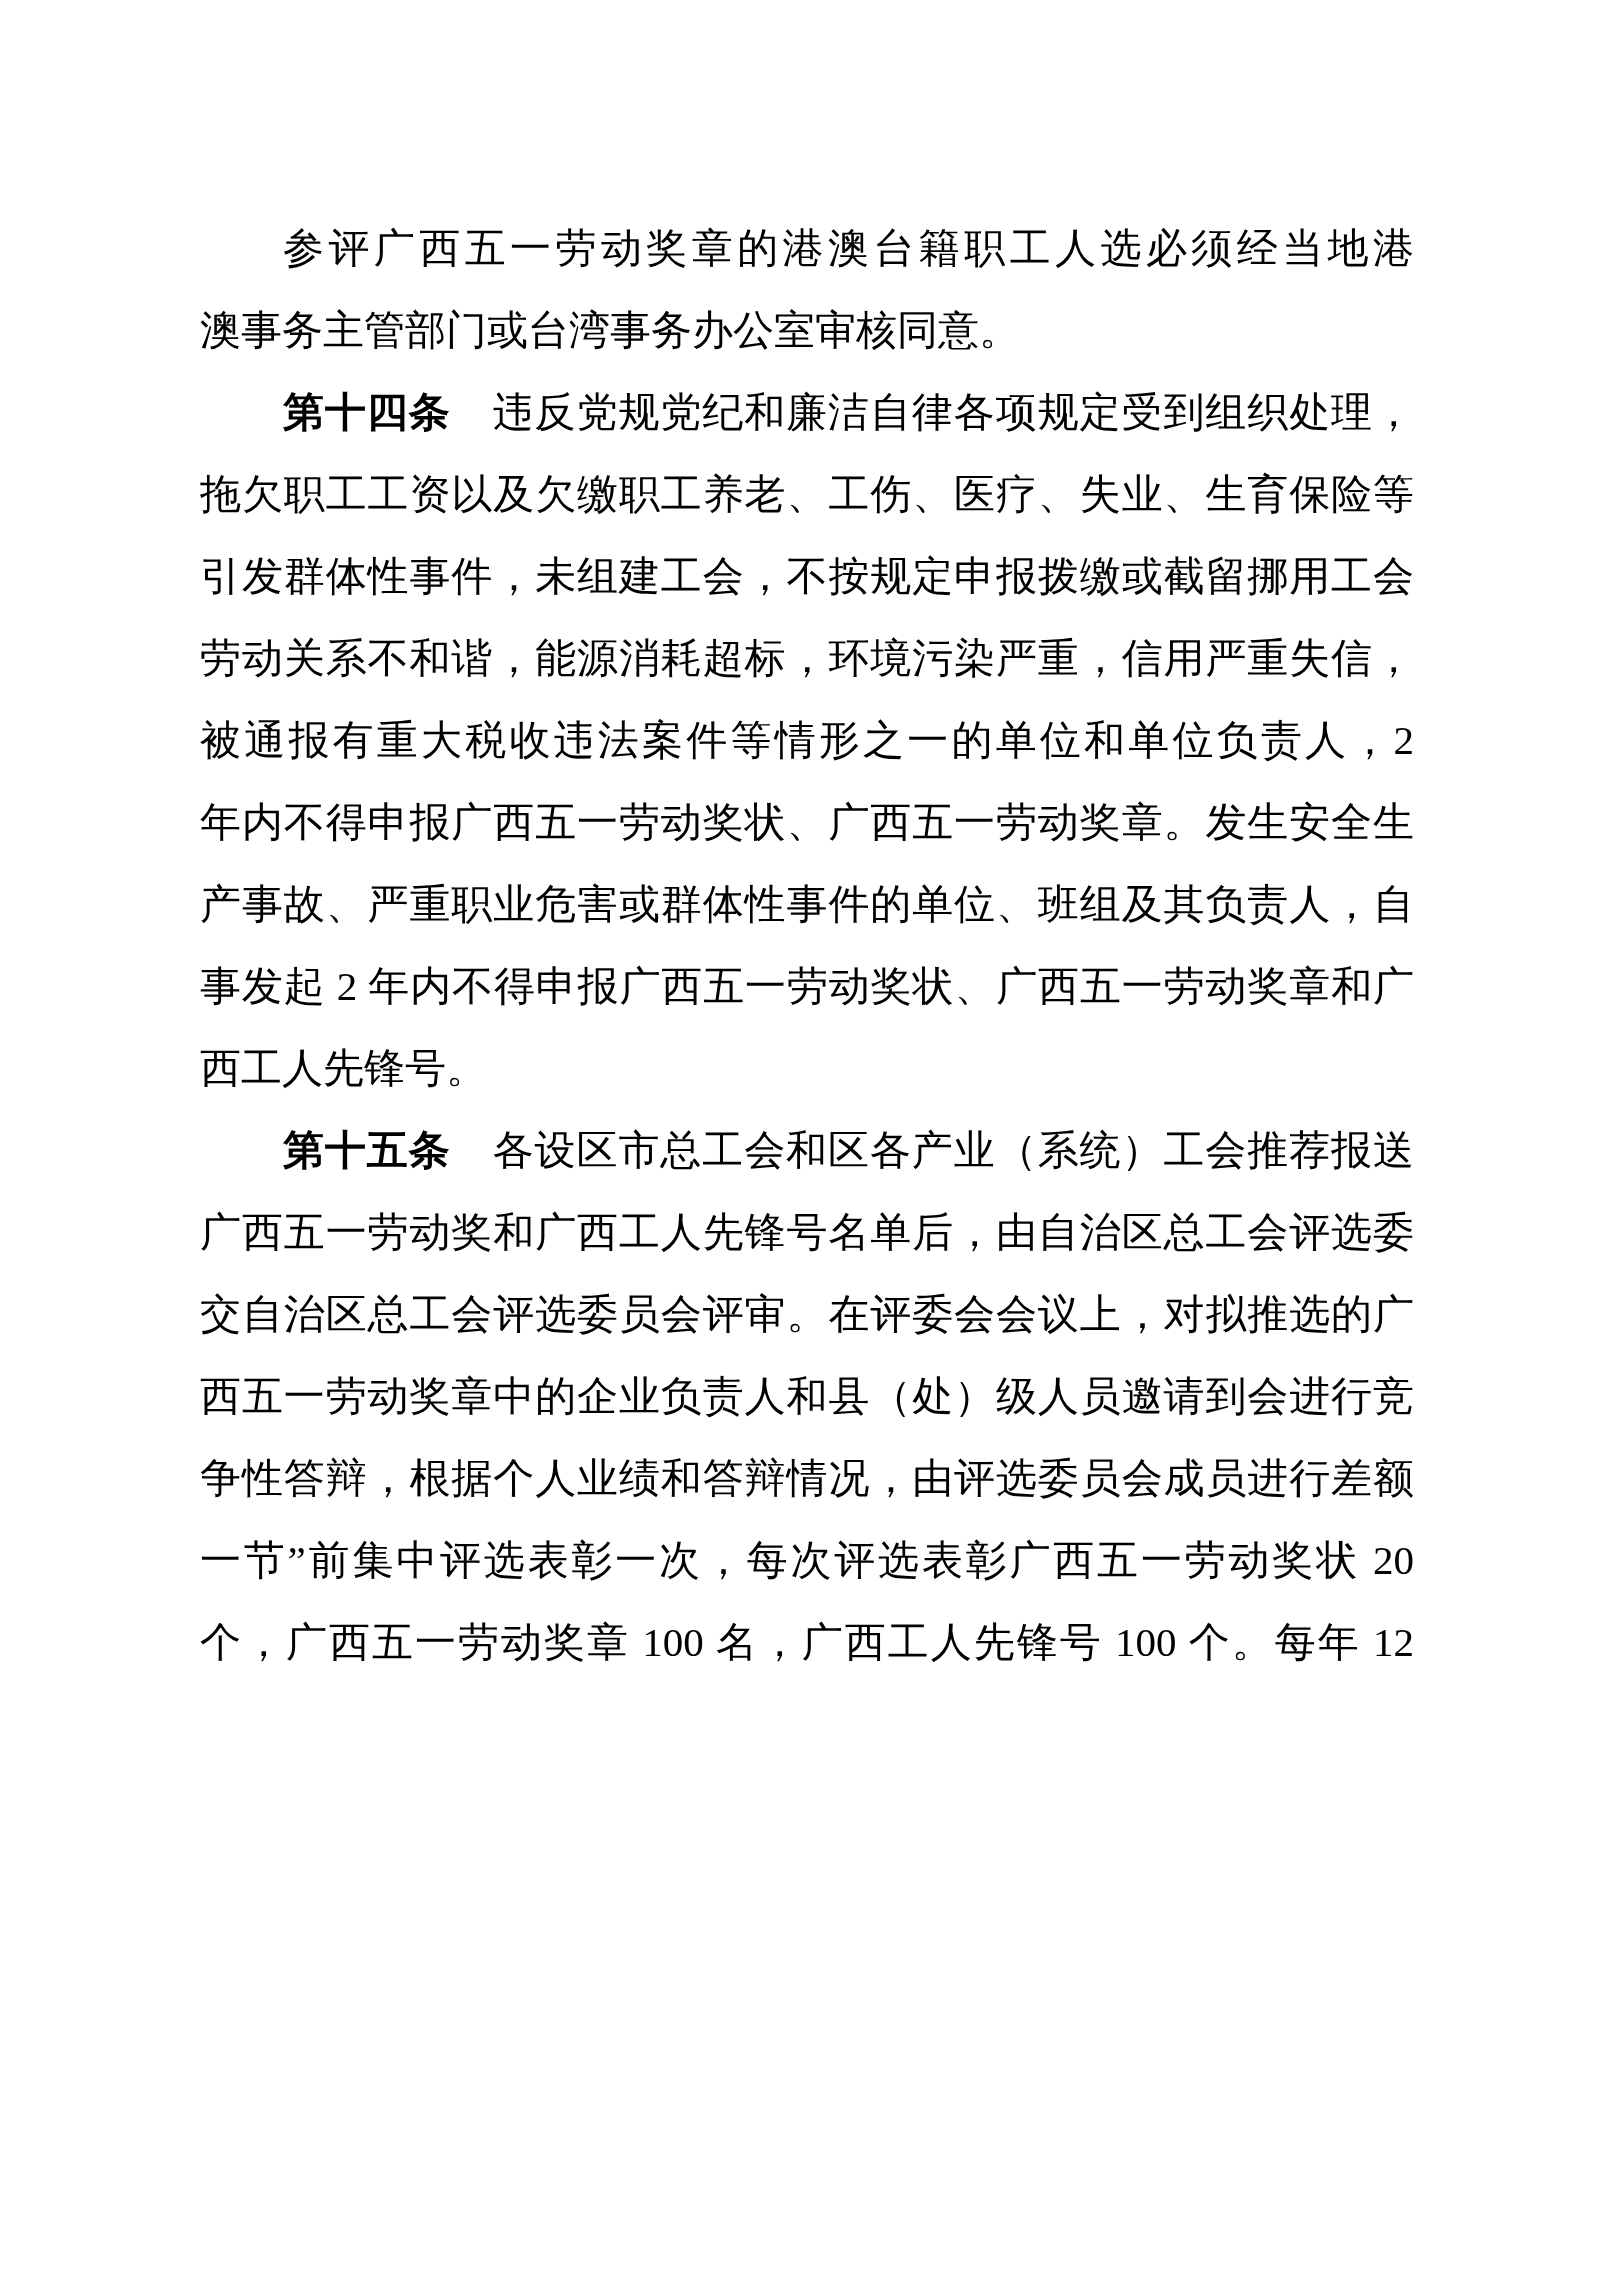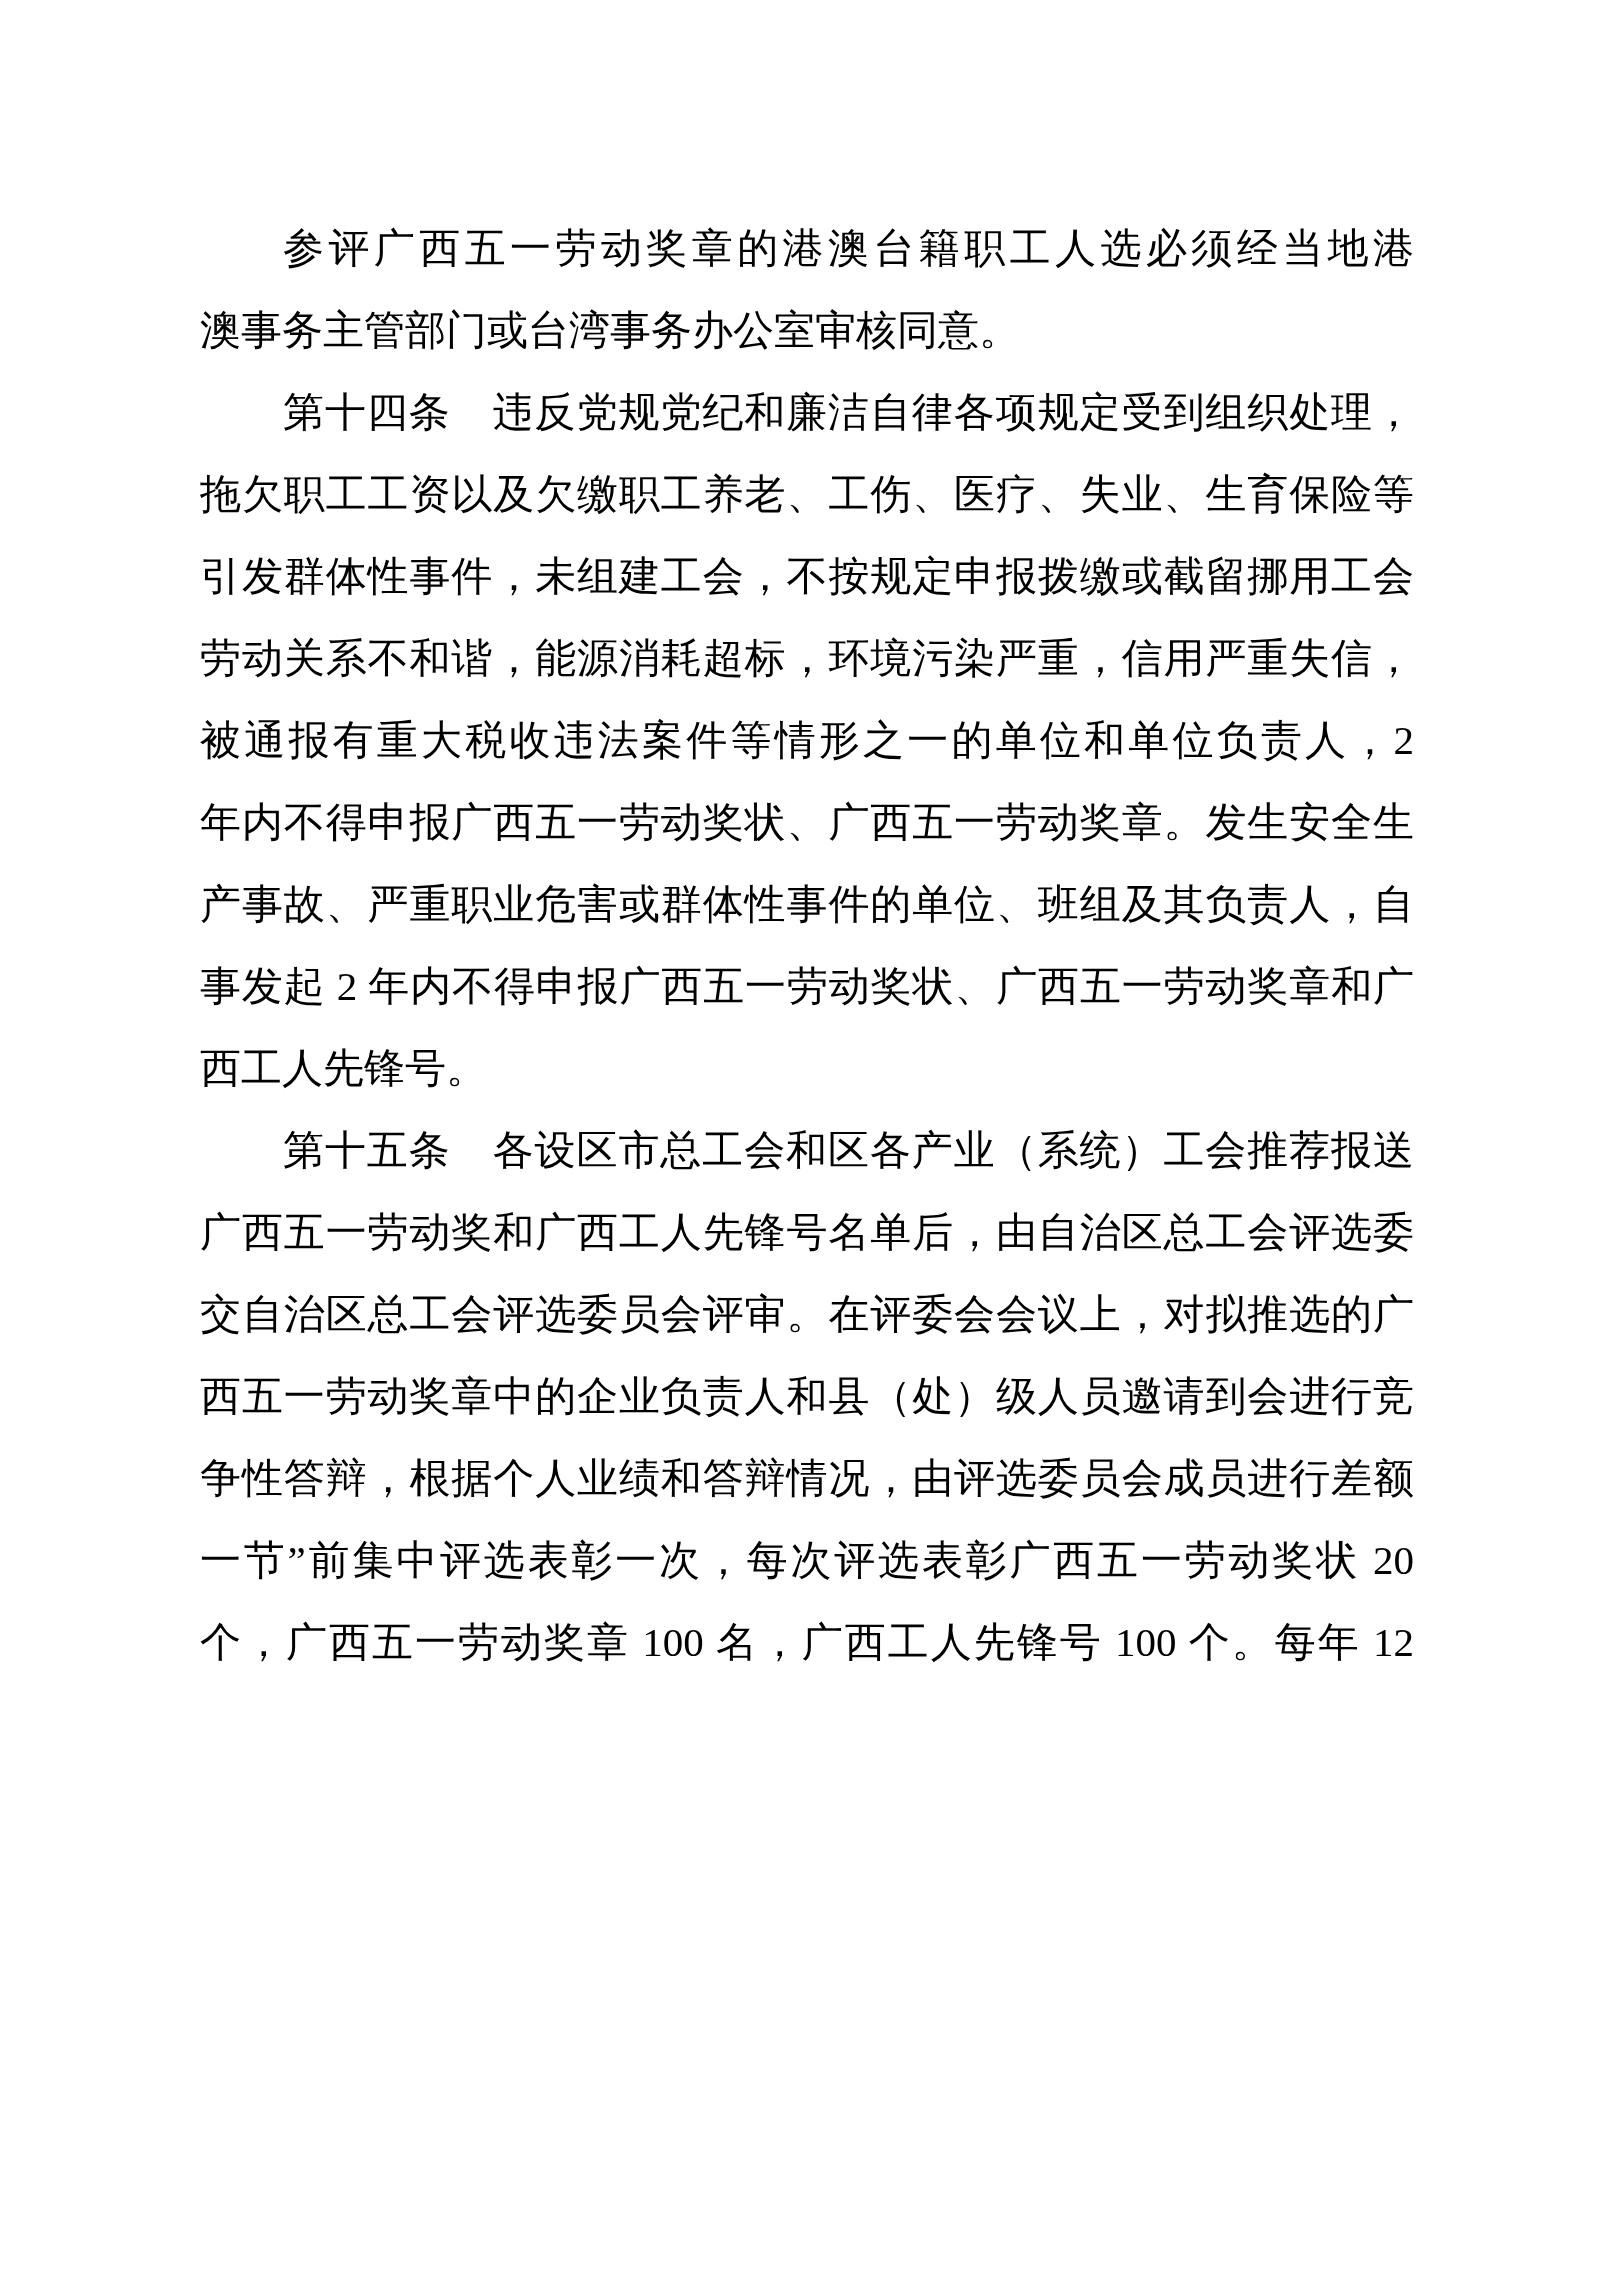--- a/index.html
+++ b/index.html
@@ -32,21 +32,21 @@
     text-align-last: justify;
     text-justify: inter-character;
   }
   .line.indent {
     text-indent: 83px;
   }
   .line.end {
     text-align-last: left;
   }
   .term {
-    font-weight: 400;
+    font-weight: 700;
     font-family: "Liberation Sans", "DejaVu Sans", sans-serif;
   }
   .page-footer {
     position: absolute;
     left: 200px;
     top: 2124px;
     font-size: 38px;
     line-height: 41px;
     letter-spacing: 3.9px;
   }

